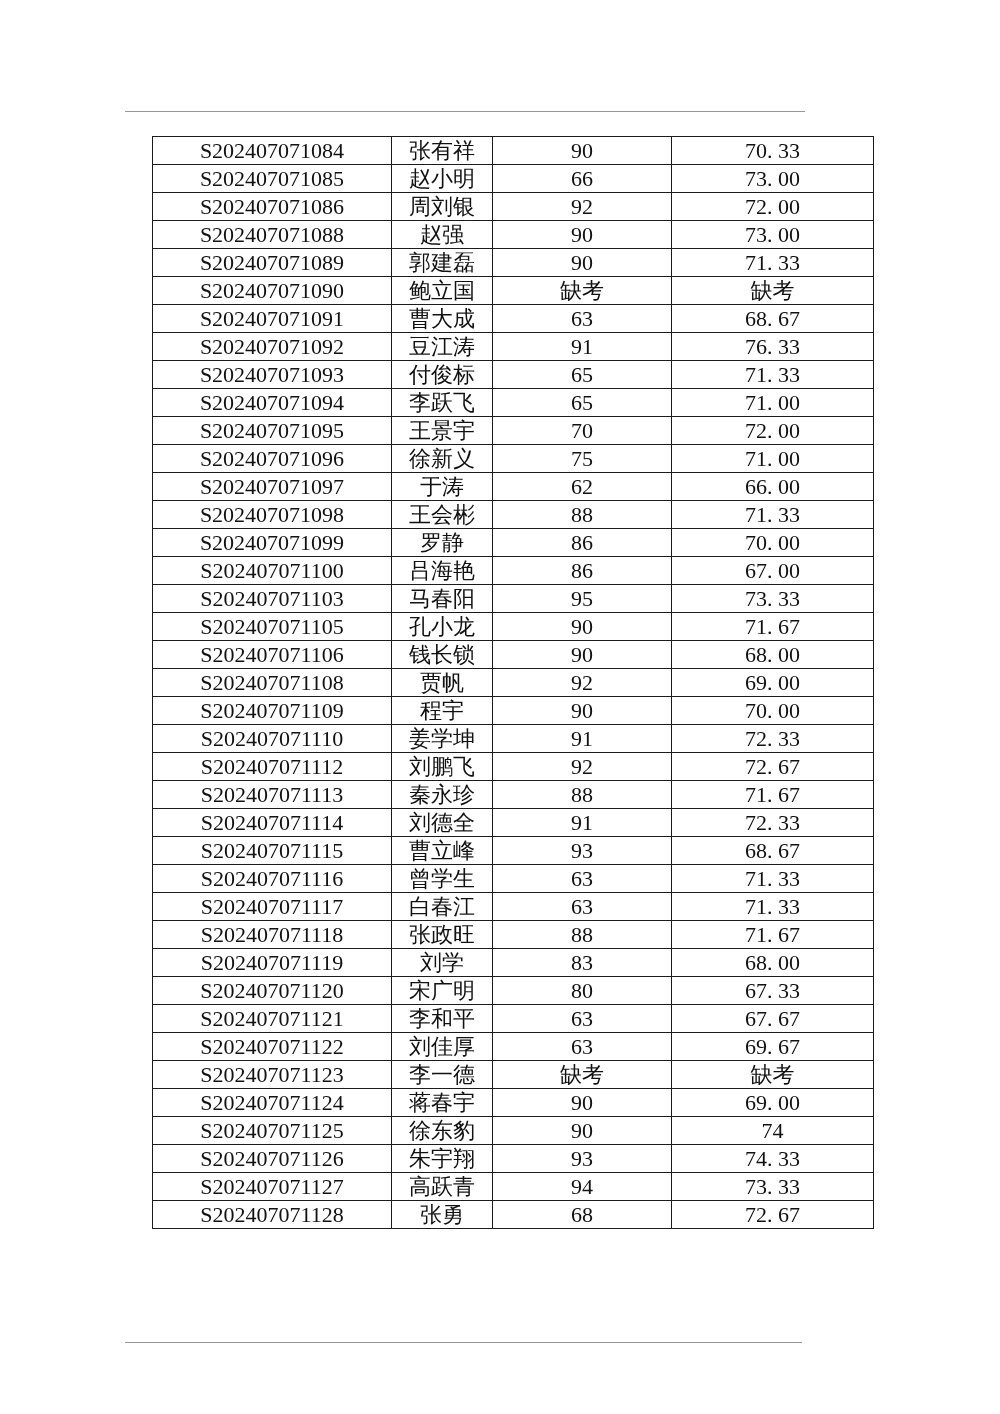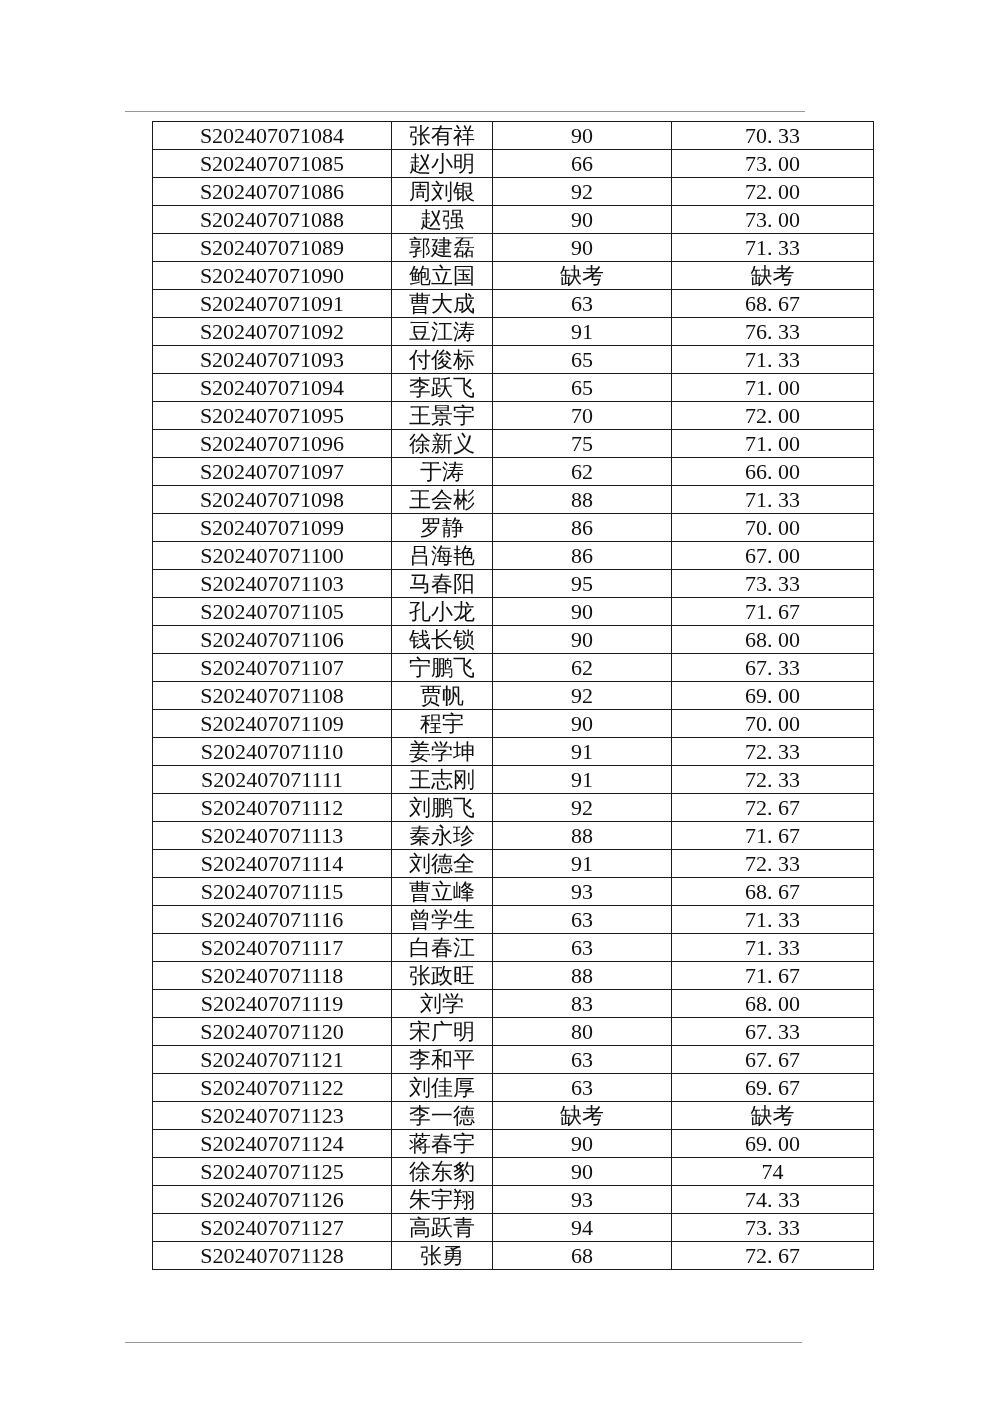--- a/index.html
+++ b/index.html
@@ -12,21 +12,21 @@
     width: 1000px;
     height: 1414px;
     background: #ffffff;
     overflow: hidden;
     font-family: "Liberation Serif", "DejaVu Serif", serif;
     color: #000000;
   }
   table.results {
     position: absolute;
     left: 152px;
-    top: 121px;
+    top: 136px;
     width: 721px;
     border-collapse: collapse;
     table-layout: fixed;
     padding-left: 20px;
   }
   table.results td {
     border: 1.5px solid #1b1b1b;
     height: 27px;
     padding: 0;
     text-align: center;
@@ -178,46 +178,34 @@
           <td>90</td>
           <td><span class="int-part">71.</span><span>67</span></td>
         </tr>
         <tr>
           <td>S202407071106</td>
           <td>钱长锁</td>
           <td>90</td>
           <td><span class="int-part">68.</span><span>00</span></td>
         </tr>
         <tr>
-          <td>S202407071107</td>
-          <td>宁鹏飞</td>
-          <td>62</td>
-          <td><span class="int-part">67.</span><span>33</span></td>
-        </tr>
-        <tr>
           <td>S202407071108</td>
           <td>贾帆</td>
           <td>92</td>
           <td><span class="int-part">69.</span><span>00</span></td>
         </tr>
         <tr>
           <td>S202407071109</td>
           <td>程宇</td>
           <td>90</td>
           <td><span class="int-part">70.</span><span>00</span></td>
         </tr>
         <tr>
           <td>S202407071110</td>
           <td>姜学坤</td>
-          <td>91</td>
-          <td><span class="int-part">72.</span><span>33</span></td>
-        </tr>
-        <tr>
-          <td>S202407071111</td>
-          <td>王志刚</td>
           <td>91</td>
           <td><span class="int-part">72.</span><span>33</span></td>
         </tr>
         <tr>
           <td>S202407071112</td>
           <td>刘鹏飞</td>
           <td>92</td>
           <td><span class="int-part">72.</span><span>67</span></td>
         </tr>
         <tr>

